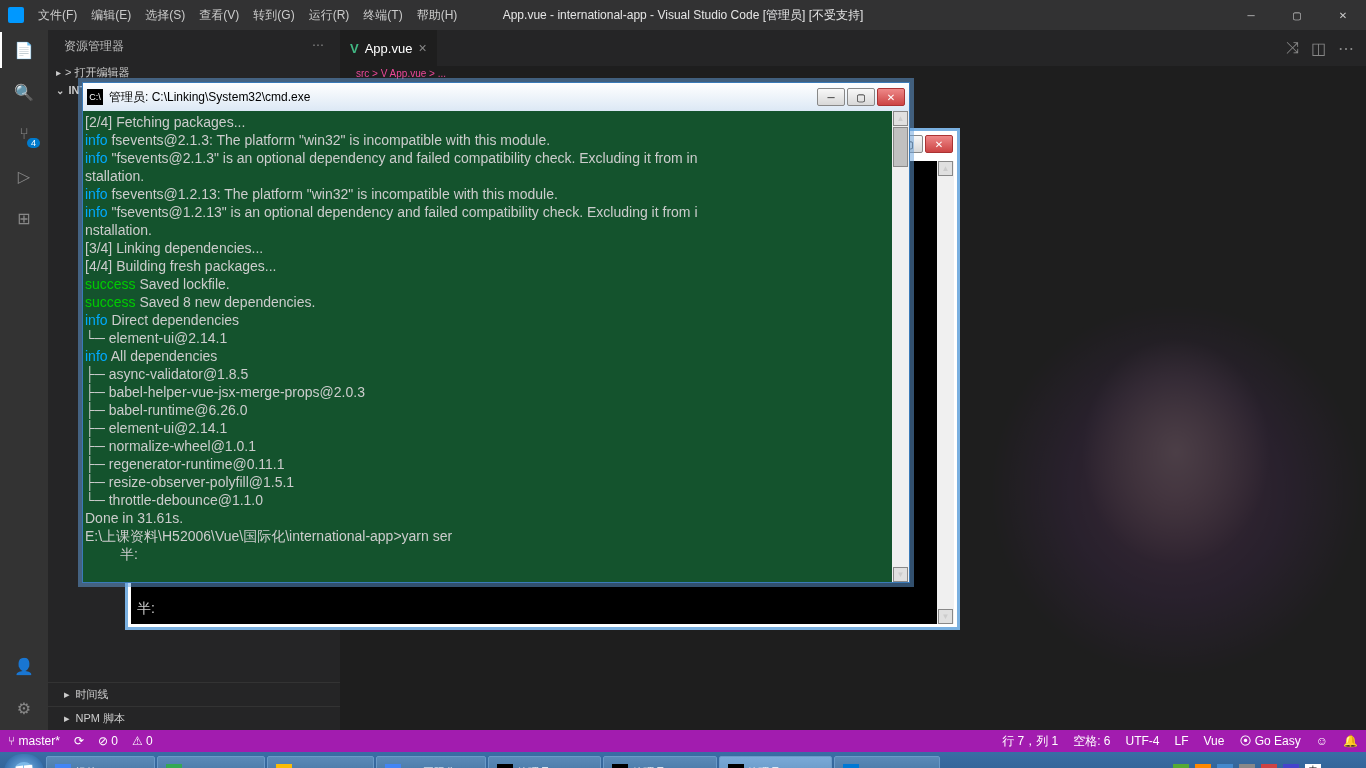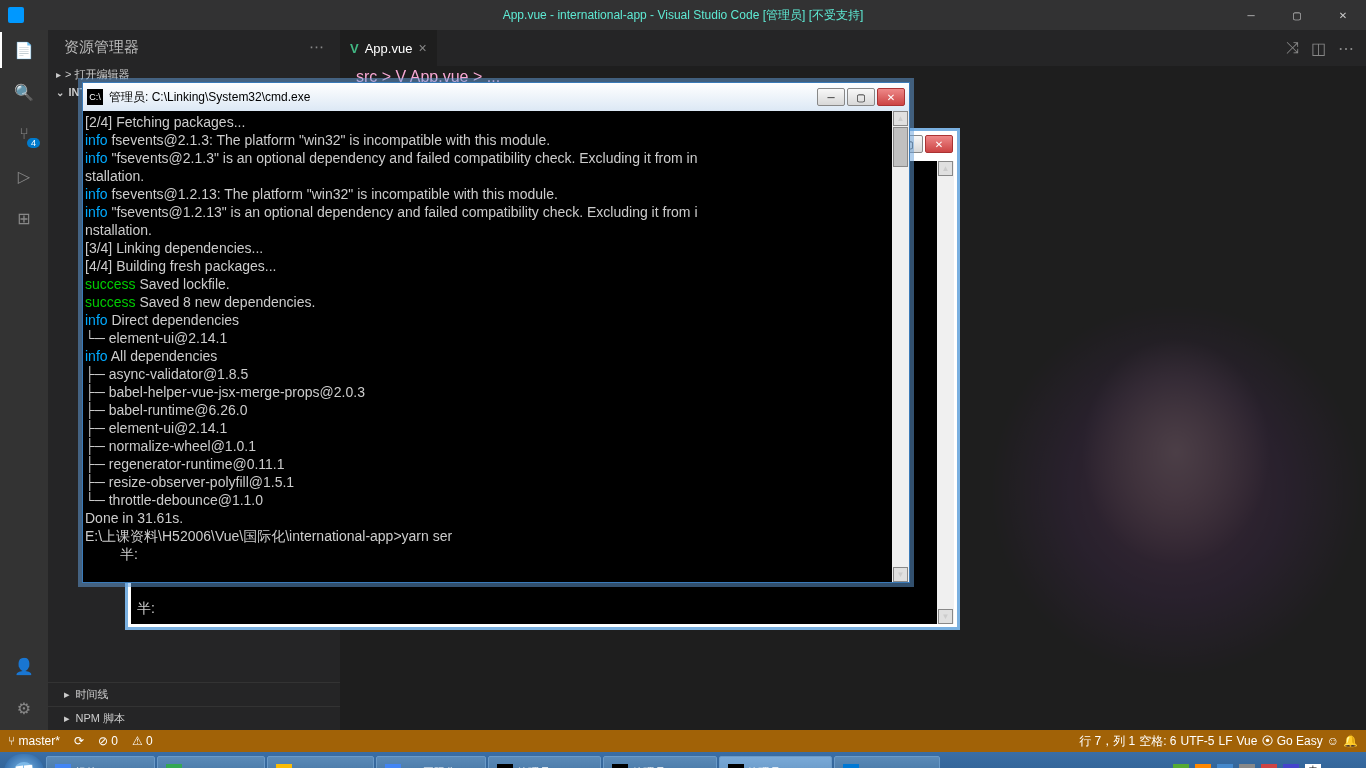--- a/index.html
+++ b/index.html
@@ -1,82 +1,92 @@
 <!DOCTYPE html>
 <html><head>
 <meta charset="utf-8">
 <style>
 *{margin:0;padding:0;box-sizing:border-box;font-family:"Segoe UI","Microsoft YaHei",sans-serif}
 body{width:1366px;height:768px;overflow:hidden;background:#1e1e1e;position:relative}
 .titlebar{height:30px;background:#323233;display:flex;align-items:center;color:#ccc;font-size:12px;position:relative}
 .titlebar .vscode-icon{width:16px;height:16px;margin:0 8px;background:#0098ff;border-radius:2px}
 .menu{display:flex;gap:2px}
 .menu-item{padding:2px 6px;cursor:default}
-.title-text{position:absolute;left:50%;transform:translateX(-50%);color:#5eead4}
+.title-text{position:absolute;left:50%;transform:translateX(-50%);color:#e5e5e5}
 .window-controls{margin-left:auto;display:flex}
 .win-ctrl{width:46px;height:30px;display:flex;align-items:center;justify-content:center;color:#ccc;font-size:10px}
 .main{display:flex;height:700px}
 .activitybar{width:48px;background:#333;display:flex;flex-direction:column;align-items:center;padding-top:8px;gap:18px}
 .act-icon{width:24px;height:24px;color:#888;display:flex;align-items:center;justify-content:center;position:relative}
 .act-icon.active{color:#fff}
 .act-icon.active::before{content:'';position:absolute;left:-12px;top:-6px;width:2px;height:36px;background:#fff}
 .badge{position:absolute;bottom:-2px;right:-4px;background:#007acc;color:#fff;border-radius:8px;font-size:9px;padding:0 4px}
 .act-bottom{margin-top:auto;margin-bottom:10px;display:flex;flex-direction:column;gap:18px}
 .sidebar{width:292px;background:#252526;color:#ccc;font-size:13px}
-.sidebar-title{padding:8px 16px;font-size:15px;color:#bbb}
+.sidebar-title{padding:8px 16px;font-size:12px;color:#bbb}
 .sidebar-section{padding:2px 8px;font-size:11px;display:flex;align-items:center;gap:4px}
 .sidebar-section .chev{font-size:10px}
 .sidebar-actions{margin-left:auto;display:flex;gap:8px;color:#888}
 .editor-area{flex:1;background:#1e1e1e;display:flex;flex-direction:column;position:relative}
 .tabbar{height:36px;background:#252526;display:flex;align-items:center}
 .tab{height:36px;background:#1e1e1e;display:flex;align-items:center;padding:0 10px;gap:6px;font-size:13px;color:#fff;border-right:1px solid #252526}
 .tab .vue-icon{color:#41b883;font-weight:bold}
 .tab .close{color:#888;font-size:14px}
 .tab-actions{margin-left:auto;display:flex;gap:12px;padding-right:12px;color:#888}
-.breadcrumb{height:22px;padding:2px 16px;color:#f9a8d4;font-size:16px}
+.breadcrumb{height:22px;padding:2px 16px;color:#ec4899;font-size:10px}
 .editor-content{flex:1;position:relative;overflow:hidden}
 .bg-image{position:absolute;right:0;bottom:50px;width:380px;height:380px;opacity:.25;background:radial-gradient(circle,#8a4a7a 0%,#4a2a5a 40%,transparent 70%)}
 .bg-image::after{content:'';position:absolute;inset:0;background:radial-gradient(ellipse at 50% 40%,#d4a0c0 0%,transparent 35%)}
 .partial-text{position:absolute;right:430px;top:150px;color:#999;font-size:13px;line-height:36px;font-family:Consolas,monospace}
 .panel-section{padding:4px 16px;font-size:11px;color:#ccc;display:flex;align-items:center;gap:6px}
-.statusbar{height:22px;background:#a16207;display:flex;align-items:center;color:#fff;font-size:12px;padding:0 8px;gap:14px}
-.status-right{margin-left:auto;display:flex;gap:4px;align-items:center}
+.statusbar{height:22px;background:#a21caf;display:flex;align-items:center;color:#fff;font-size:12px;padding:0 8px;gap:14px}
+.status-right{margin-left:auto;display:flex;gap:15px;align-items:center}
 .taskbar{height:40px;background:linear-gradient(#3a6ea5,#2a5a8a);display:flex;align-items:center;padding:0 4px;gap:2px}
 .start-btn{width:40px;height:36px;border-radius:18px;background:radial-gradient(circle,#7db9e8,#1e5799);display:flex;align-items:center;justify-content:center}
 .task-item{height:32px;padding:0 8px;background:linear-gradient(#5a8ab8,#3a6a98);border:1px solid #6a9ac8;border-radius:2px;display:flex;align-items:center;gap:4px;color:#fff;font-size:11px;max-width:120px;overflow:hidden;white-space:nowrap}
 .task-item.active{background:linear-gradient(#7aaad8,#5a8ab8)}
 .task-item .ticon{width:16px;height:16px;flex-shrink:0}
 .tray{margin-left:auto;display:flex;align-items:center;gap:6px;color:#fff;font-size:11px;padding-right:8px}
 .tray-icon{width:16px;height:16px}
 
 .cmd-window{position:absolute;left:82px;top:82px;width:828px;height:501px;background:#fff;border:1px solid #3a7ab8;box-shadow:0 0 0 4px rgba(100,160,220,.5)}
 .cmd-titlebar{height:28px;background:linear-gradient(#fff,#dce8f5);display:flex;align-items:center;padding:0 4px;font-size:12px;color:#000}
 .cmd-titlebar .cmd-icon{width:16px;height:16px;background:#000;margin-right:6px;display:flex;align-items:center;justify-content:center;color:#fff;font-size:9px}
 .cmd-controls{margin-left:auto;display:flex;gap:2px}
 .cmd-ctrl{width:28px;height:18px;border:1px solid #888;background:linear-gradient(#f8f8f8,#d8d8d8);border-radius:2px;font-size:10px;display:flex;align-items:center;justify-content:center}
 .cmd-ctrl.close{background:linear-gradient(#e88,#c44);color:#fff;border-color:#a33}
-.cmd-body{height:calc(100% - 28px);background:#000000;color:#ccc;font-family:"NSimSun","SimSun",Consolas,monospace;font-size:14px;padding:2px;overflow:hidden;position:relative;line-height:18px;white-space:pre}
+.cmd-body{height:calc(100% - 28px);background:#14532d;color:#ccc;font-family:"NSimSun","SimSun",Consolas,monospace;font-size:14px;padding:2px;overflow:hidden;position:relative;line-height:18px;white-space:pre}
 .cmd-scroll{position:absolute;right:0;top:0;width:17px;height:100%;background:#f0f0f0}
 .cmd-scroll-thumb{position:absolute;top:16px;width:15px;left:1px;height:40px;background:#c0c0c0;border:1px solid #888}
 .cmd-scroll-btn{position:absolute;width:15px;height:15px;left:1px;background:#e0e0e0;border:1px solid #888;font-size:8px;display:flex;align-items:center;justify-content:center}
 .t-info{color:#0af}
 .t-success{color:#0c0}
 .t-white{color:#ccc}
 
 .cmd-behind{position:absolute;left:125px;top:128px;width:835px;height:502px;border:3px solid #7ab0e0;background:#fff}
 .cmd-behind-ctrls{position:absolute;right:4px;top:4px;display:flex;gap:2px}
 .cmd-behind-body{position:absolute;inset:30px 3px 3px 3px;background:#000;color:#ccc;font-family:"NSimSun",monospace;font-size:14px}
 .cmd-behind-scroll{position:absolute;right:0;top:0;width:17px;height:100%;background:#f0f0f0}
 .sidebar-icons{position:absolute;left:56px;top:232px;display:flex;flex-direction:column;gap:4px;font-family:Consolas,monospace;font-size:13px}
 </style>
 </head>
 <body>
 
 <div class="titlebar">
   <div class="vscode-icon"></div>
+  <div class="menu" id="menu">
+      <div class="menu-item">文件(F)</div>
+      <div class="menu-item">编辑(E)</div>
+      <div class="menu-item">选择(S)</div>
+      <div class="menu-item">查看(V)</div>
+      <div class="menu-item">转到(G)</div>
+      <div class="menu-item">运行(R)</div>
+      <div class="menu-item">终端(T)</div>
+      <div class="menu-item">帮助(H)</div>
+    </div>
   <div class="title-text">App.vue - international-app - Visual Studio Code [管理员] [不受支持]</div>
   <div class="window-controls">
     <div class="win-ctrl">─</div>
     <div class="win-ctrl">▢</div>
     <div class="win-ctrl">✕</div>
   </div>
 </div>
 
 <div class="main">
 
@@ -152,21 +162,21 @@
 </div>
 
 <div class="statusbar">
   <span>⑂ <span>master*</span></span>
   <span>⟳</span>
   <span>⊘ 0</span>
   <span>⚠ 0</span>
   <div class="status-right">
     <span>行 7，列 1</span>
     <span>空格: 6</span>
-    <span>UTF-5</span>
+    <span>UTF-4</span>
     <span>LF</span>
     <span>Vue</span>
     <span>⦿ Go Easy</span>
     <span>☺</span>
     <span>🔔</span>
   </div>
 </div>
 
 <div class="cmd-behind">
   <div class="cmd-behind-ctrls">

